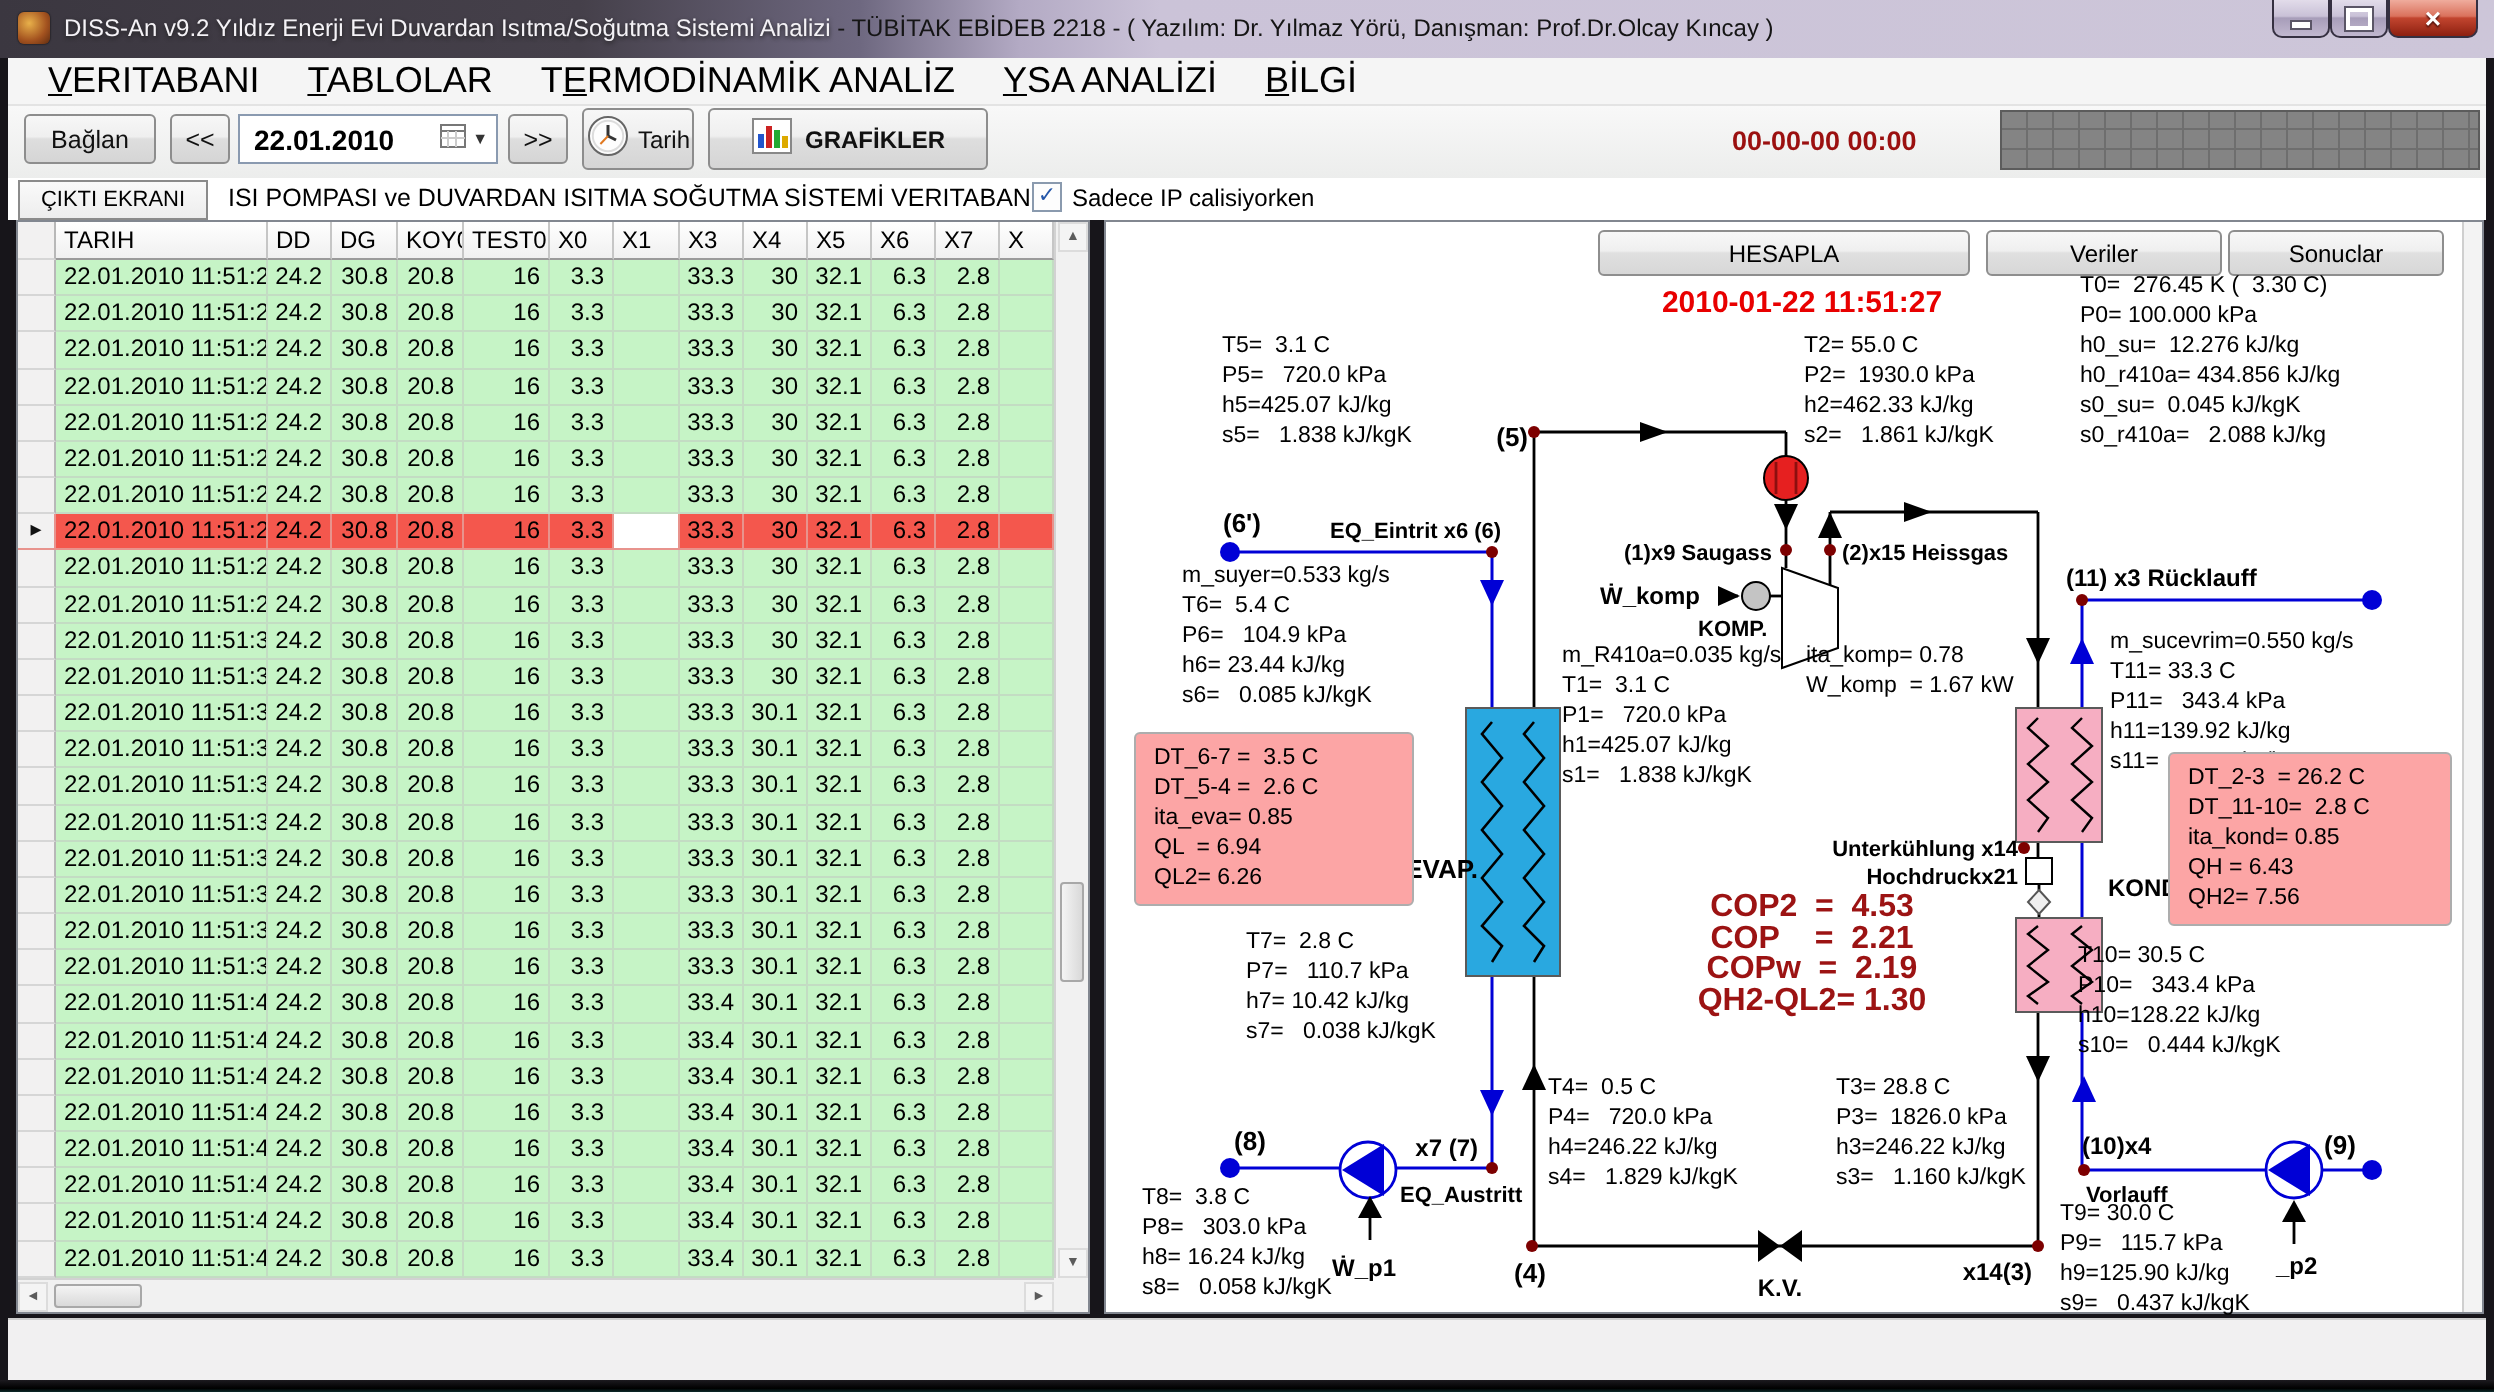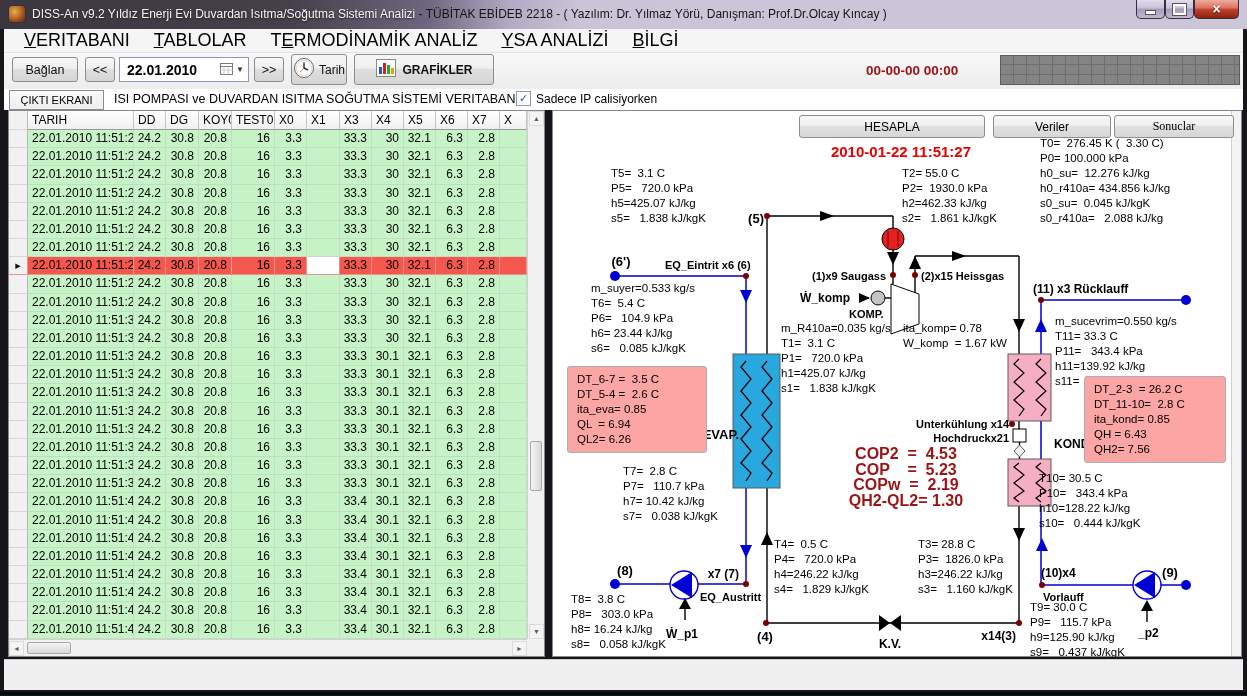--- a/index.html
+++ b/index.html
@@ -796,36 +796,36 @@
         <text x="113" y="527" class="tm">Ẇ_p1</text>
         <text x="480" y="182" class="tm">(11) x3 Rücklauff</text>
         <text x="488" y="466" class="tm">(10)x4</text>
         <text x="490" y="490" class="ts">Vorlauff</text>
         <text x="617" y="466" text-anchor="middle" class="tl">(9)</text>
         <text x="585" y="526" class="tm">_p2</text>
       </svg>
 
       <div class="rbtn" style="left:246px;width:186px;">HESAPLA</div>
       <div class="rbtn" style="left:440px;width:118px;">Veriler</div>
-      <div class="rbtn" style="left:561px;width:120px;font-family:Liberation Serif, serif;">Sonuclar</div>
+      <div class="rbtn" style="left:561px;width:108px;">Sonuclar</div>
 
       <div id="b-datetime" style="left:258px;top:32px;">2010-01-22 11:51:27</div>
 
       <div class="blk" style="left:58px;top:55px;"><div>T5=  3.1 C</div><div>P5=   720.0 kPa</div><div>h5=425.07 kJ/kg</div><div>s5=   1.838 kJ/kgK</div></div>
       <div class="blk" style="left:349px;top:55px;"><div>T2= 55.0 C</div><div>P2=  1930.0 kPa</div><div>h2=462.33 kJ/kg</div><div>s2=   1.861 kJ/kgK</div></div>
       <div class="blk" style="left:487px;top:25px;"><div>T0=  276.45 K (  3.30 C)</div><div>P0= 100.000 kPa</div><div>h0_su=  12.276 kJ/kg</div><div>h0_r410a= 434.856 kJ/kg</div><div>s0_su=  0.045 kJ/kgK</div><div>s0_r410a=   2.088 kJ/kg</div></div>
       <div class="blk" style="left:38px;top:170px;"><div>m_suyer=0.533 kg/s</div><div>T6=  5.4 C</div><div>P6=   104.9 kPa</div><div>h6= 23.44 kJ/kg</div><div>s6=   0.085 kJ/kgK</div></div>
       <div class="blk boxed" style="left:14px;top:255px;width:120px;"><div>DT_6-7 =  3.5 C</div><div>DT_5-4 =  2.6 C</div><div>ita_eva= 0.85</div><div>QL  = 6.94</div><div>QL2= 6.26</div></div>
       <div class="blk" style="left:70px;top:353px;"><div>T7=  2.8 C</div><div>P7=   110.7 kPa</div><div>h7= 10.42 kJ/kg</div><div>s7=   0.038 kJ/kgK</div></div>
       <div class="blk" style="left:228px;top:210px;"><div>m_R410a=0.035 kg/s</div><div>T1=  3.1 C</div><div>P1=   720.0 kPa</div><div>h1=425.07 kJ/kg</div><div>s1=   1.838 kJ/kgK</div></div>
       <div class="blk" style="left:350px;top:210px;"><div>ita_komp= 0.78</div><div>W_komp  = 1.67 kW</div></div>
       <div class="blk" style="left:502px;top:203px;"><div>m_sucevrim=0.550 kg/s</div><div>T11= 33.3 C</div><div>P11=   343.4 kPa</div><div>h11=139.92 kJ/kg</div><div>s11=   0.482 kJ/kgK</div></div>
       <div class="blk boxed" style="left:531px;top:265px;width:122px;"><div>DT_2-3  = 26.2 C</div><div>DT_11-10=  2.8 C</div><div>ita_kond= 0.85</div><div>QH = 6.43</div><div>QH2= 7.56</div></div>
       <div class="blk" style="left:486px;top:360px;"><div>T10= 30.5 C</div><div>P10=   343.4 kPa</div><div>h10=128.22 kJ/kg</div><div>s10=   0.444 kJ/kgK</div></div>
-      <div class="blk" id="b-cop" style="left:278px;top:335px;"><div>COP2  =  4.53</div><div>COP    =  5.23</div><div>COPw  =  2.19</div><div>QH2-QL2= 1.30</div></div>
+      <div class="blk" id="b-cop" style="left:278px;top:335px;"><div>COP2  =  4.53</div><div>COP    =  2.21</div><div>COPw  =  2.19</div><div>QH2-QL2= 1.30</div></div>
       <div class="blk" style="left:221px;top:426px;"><div>T4=  0.5 C</div><div>P4=   720.0 kPa</div><div>h4=246.22 kJ/kg</div><div>s4=   1.829 kJ/kgK</div></div>
       <div class="blk" style="left:365px;top:426px;"><div>T3= 28.8 C</div><div>P3=  1826.0 kPa</div><div>h3=246.22 kJ/kg</div><div>s3=   1.160 kJ/kgK</div></div>
       <div class="blk" style="left:18px;top:481px;"><div>T8=  3.8 C</div><div>P8=   303.0 kPa</div><div>h8= 16.24 kJ/kg</div><div>s8=   0.058 kJ/kgK</div></div>
       <div class="blk" style="left:477px;top:489px;"><div>T9= 30.0 C</div><div>P9=   115.7 kPa</div><div>h9=125.90 kJ/kg</div><div>s9=   0.437 kJ/kgK</div></div>
     </div>
   </div>
 
   <div id="statusbar"></div>
   <div id="frame-bottom"></div>
 </div>

